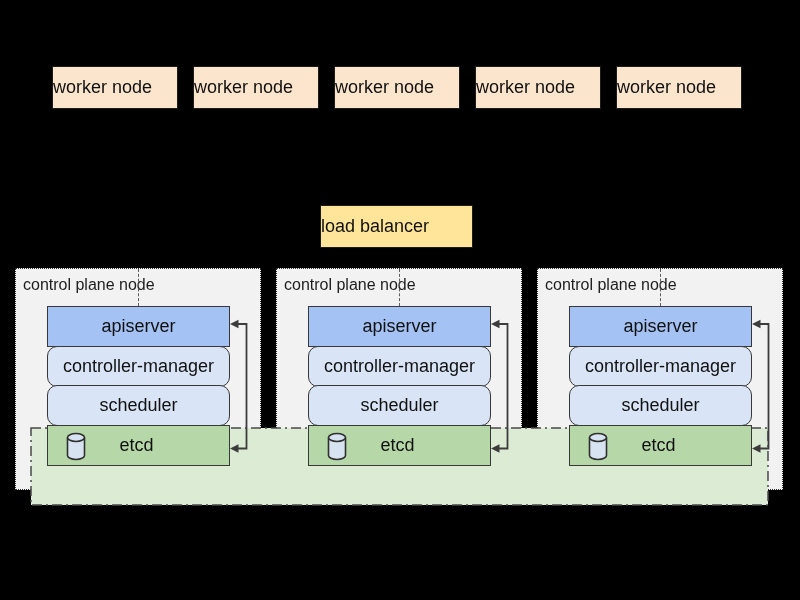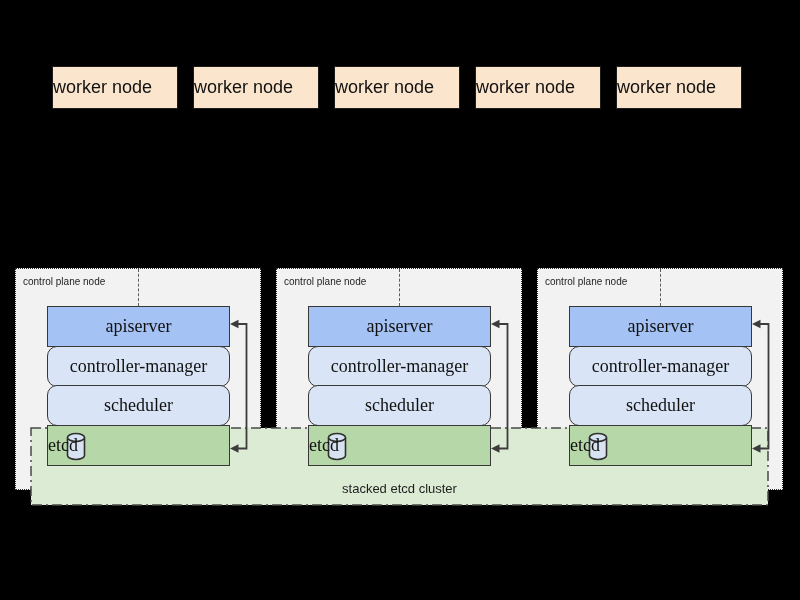--- a/index.html
+++ b/index.html
@@ -14,40 +14,40 @@
   }
   .lb{
     left:320px;top:205px;width:153px;height:43px;background:#FFE599;border:1.5px solid #1c1c1c;
     font-size:18px;
   }
   .cpnode{
     position:absolute;box-sizing:border-box;top:268px;width:246px;height:222px;
     background:#F2F2F2;border:1px dotted #2e2e2e;
   }
   .cpnode-label{
-    position:absolute;left:7px;top:7px;font-size:10px;color:#1d1d1d;white-space:nowrap;
+    position:absolute;left:7px;top:7px;font-size:16px;color:#1d1d1d;white-space:nowrap;
   }
   .lb-drop{
     position:absolute;left:122px;top:0;height:37px;width:0;
     border-left:1.5px dashed #5c5c5c;
   }
   .stack{
-    position:absolute;left:31px;top:37px;width:183px;z-index:3;font-family:Liberation Serif, serif;
+    position:absolute;left:31px;top:37px;width:183px;z-index:3;
   }
   .row{
     position:relative;box-sizing:border-box;width:183px;height:41px;
     border:1.5px solid #383838;display:flex;align-items:center;justify-content:center;
     font-size:18px;
   }
   .row + .row{margin-top:-1.5px;}
   .row.apiserver{background:#A4C2F4;}
   .row.mid{background:#D9E5F6;border-radius:10px;}
   .row.etcd{background:#B6D7A8;}
   .db-icon{position:absolute;left:16px;top:6px;width:24px;height:29px;}
-  .etcd-label{position:absolute;left:0;right:4px;text-align:left;}
+  .etcd-label{position:absolute;left:0;right:4px;text-align:center;}
   .green-region{position:absolute;left:30px;top:427px;width:739px;height:79px;z-index:2;}
   .green-label{
     position:absolute;left:0;right:0;top:54px;text-align:center;
     font-size:13px;color:#1d1d1d;z-index:2;
   }
   .arrows{position:absolute;left:0;top:0;z-index:4;pointer-events:none;}
 </style>
 </head>
 <body>
 
@@ -62,20 +62,23 @@
   <div class="box worker" style="left:334px">
     <span>worker node</span>
   </div>
   <div class="box worker" style="left:475px">
     <span>worker node</span>
   </div>
   <div class="box worker" style="left:616px">
     <span>worker node</span>
   </div>
 
+  <div class="box lb">
+    <span>load balancer</span>
+  </div>
 
   <div class="cpnode" style="left:15px">
     <div class="cpnode-label">control plane node</div>
     <div class="lb-drop"></div>
     <div class="stack">
       <div class="row apiserver">
         <span>apiserver</span>
       </div>
       <div class="row mid">
         <span>controller-manager</span>
@@ -136,21 +139,20 @@
         </svg>
         <span class="etcd-label">etcd</span>
       </div>
     </div>
   </div>
 
   <div class="green-region">
     <svg width="739" height="79">
       <rect x="1" y="1" width="737" height="77" fill="#DCEBD3" stroke="#4a4a4a" stroke-width="1.5" stroke-dasharray="10 4 2 4"></rect>
     </svg>
-    <div class="green-label">stacked etcd cluster</div>
   </div>
 
   <svg class="arrows" width="800" height="600">
     <g stroke="#3c3c3c" stroke-width="1.8" fill="none">
       <path d="M237 324 H 246.5 V 448.5 H 237"></path>
       <path d="M498 324 H 507.5 V 448.5 H 498"></path>
       <path d="M759 324 H 768.5 V 448.5 H 759"></path>
     </g>
     <g fill="#3c3c3c" stroke="none">
       <polygon points="230,324 238.5,319.7 238.5,328.3"></polygon>

